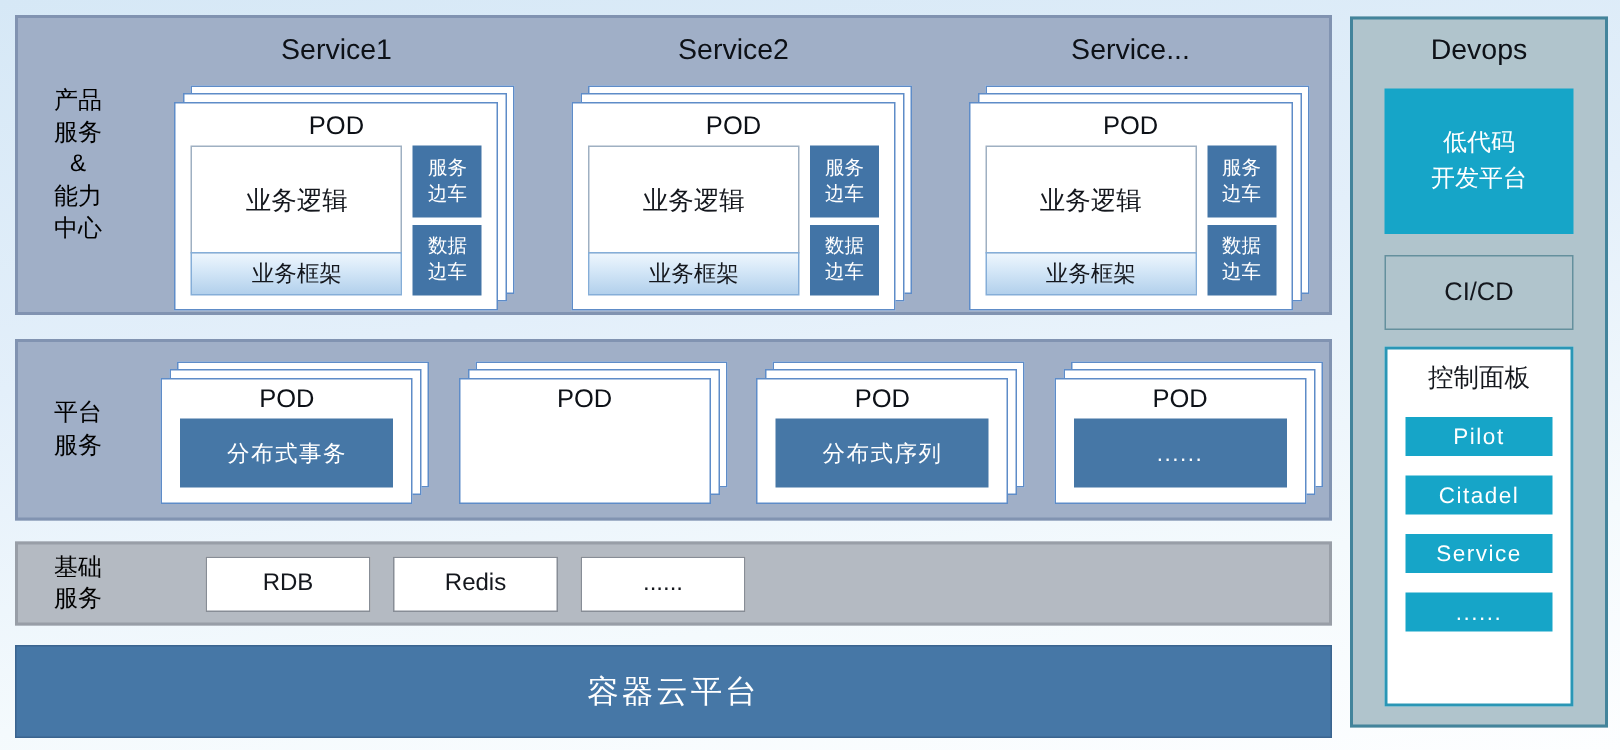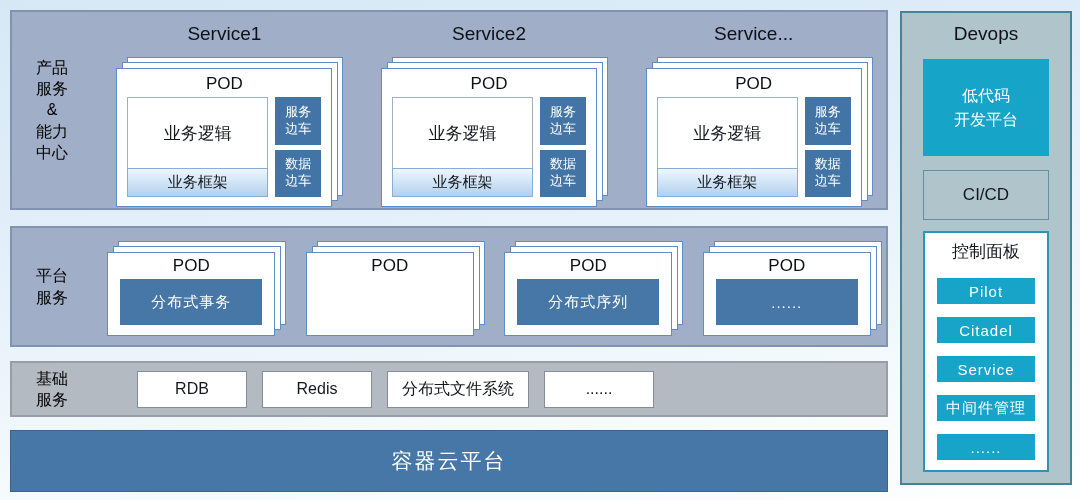--- a/index.html
+++ b/index.html
@@ -228,35 +228,33 @@
 
     </div>
   </div>
 
   <div class="band band3">
     <div class="band-label">基础
 服务</div>
     <div class="base-row">
       <div class="base-box">RDB</div>
       <div class="base-box">Redis</div>
-      <div class="base-box">分布式文件系统</div>
       <div class="base-box">......</div>
     </div>
   </div>
 
   <div class="bar">容器云平台</div>
 
   <div class="devops">
     <div class="devops-title">Devops</div>
     <div class="lowcode-box">低代码
 开发平台</div>
     <div class="cicd-box">CI/CD</div>
     <div class="cpanel">
       <div class="cpanel-title">控制面板</div>
       <div class="cpanel-btn">Pilot</div>
       <div class="cpanel-btn">Citadel</div>
       <div class="cpanel-btn">Service</div>
-      <div class="cpanel-btn">中间件管理</div>
       <div class="cpanel-btn">......</div>
     </div>
   </div>
 
 </div>
 
 </body></html>

